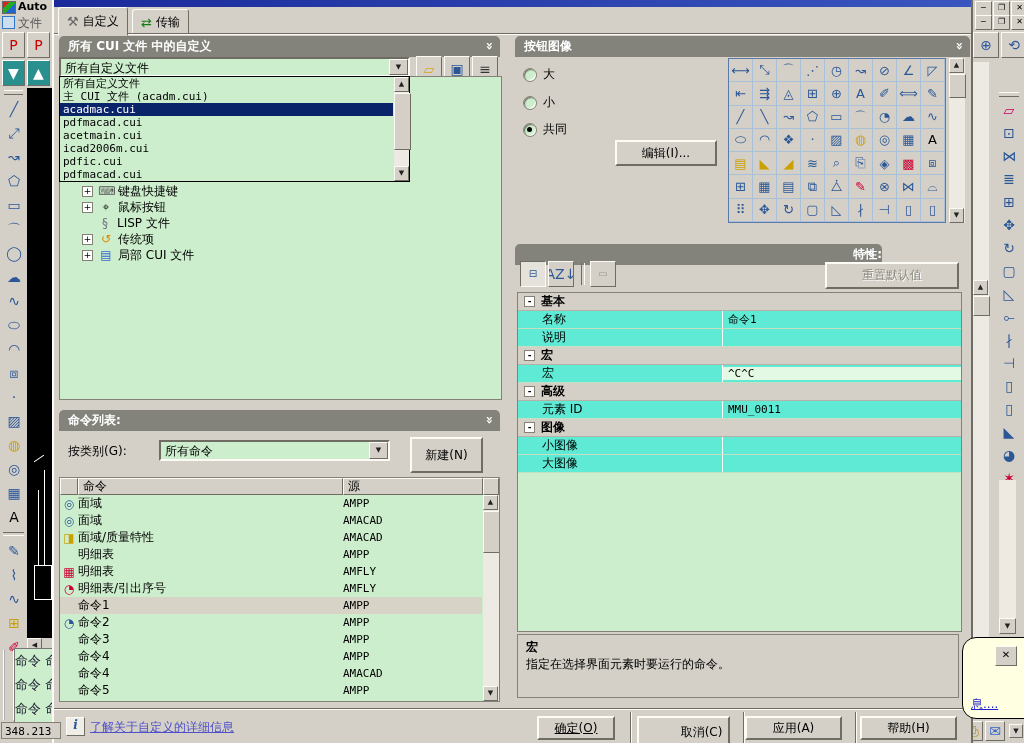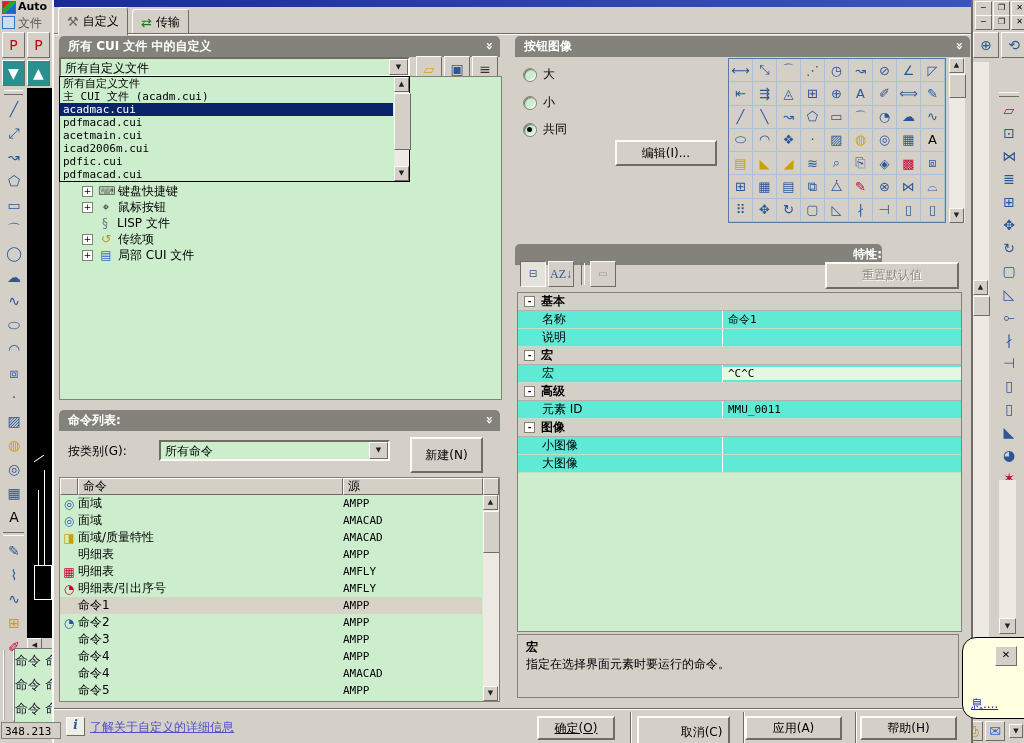--- a/index.html
+++ b/index.html
@@ -519,21 +519,21 @@
 
     <div class="phdr" style="left:461px;top:244px;width:367px;text-align:right;">
       <span>特性:</span>
       <span class="chev">«</span>
     </div>
     <div class="abs" style="left:466px;top:261px;display:flex;align-items:center;">
         <span class="ic-btn" style="border-color: rgb(111, 109, 99) rgb(252, 251, 246) rgb(252, 251, 246) rgb(111, 109, 99); background: rgb(228, 226, 218);">
           <span class="g" style="font-size: 10px;">⊟</span>
         </span>
         <span class="ic-btn">
-          <span class="g" style="font-size: 12px; font-family: Liberation Serif, serif;">AZ↓</span>
+          <span class="g" style="font-size: 14px;">AZ↓</span>
         </span>
         <span style="width: 2px; height: 22px; border-left: 1px solid rgb(111, 109, 99); border-right: 1px solid rgb(252, 251, 246); margin: 0px 5px;"></span>
         <span class="ic-btn">
           <span class="g" style="font-size: 10px; color: rgb(154, 152, 140);">▭</span>
         </span>
       </div>
     <button class="btn disabled" style="left:771px;top:262px;width:134px;height:27px;">重置默认值</button>
 
     <div class="abs green sunk1" style="left:463px;top:292px;width:443px;height:338px;overflow:hidden;">
       <div>

